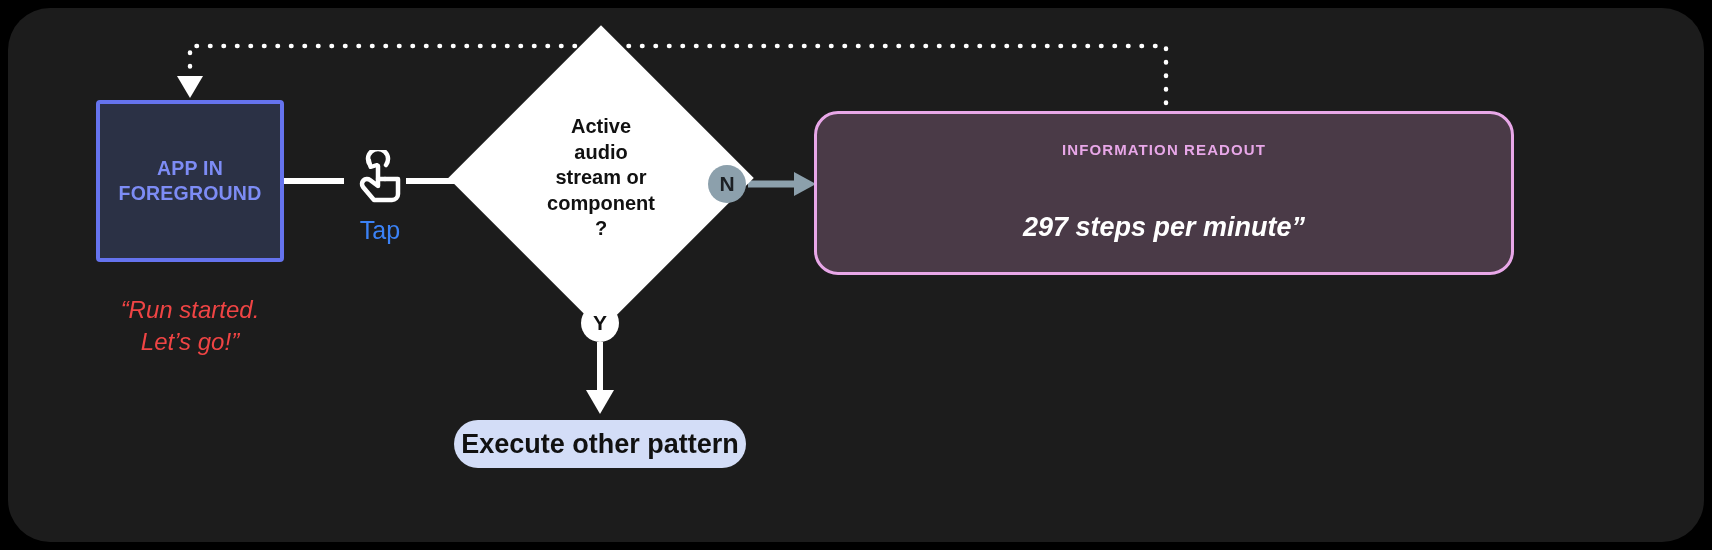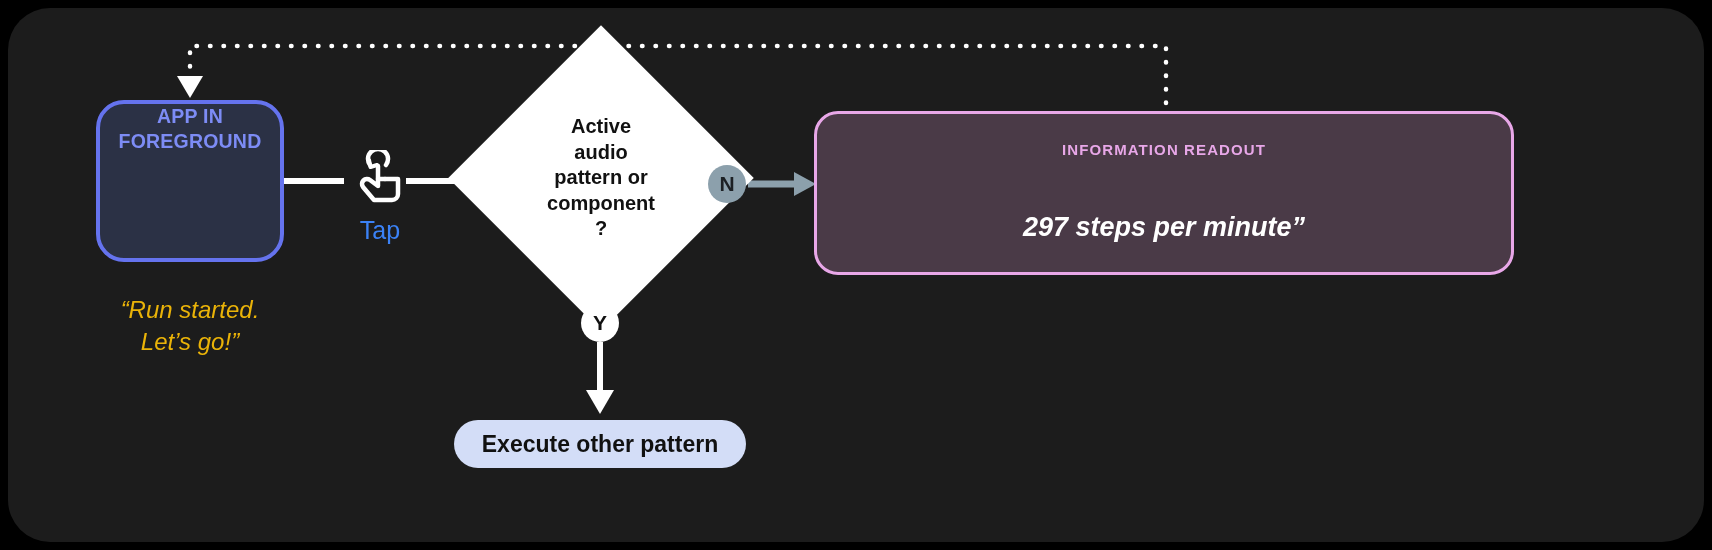--- a/index.html
+++ b/index.html
@@ -27,39 +27,39 @@
 
   
   #app-node {
     left: 88px;
     top: 92px;
     width: 188px;
     height: 162px;
     box-sizing: border-box;
     background: #2b3145;
     border: 4px solid #6573ee;
-    border-radius: 28px;
-    display: flex;
-    align-items: flex-start;
+    border-radius: 4px;
+    display: flex;
+    align-items: center;
     justify-content: center;
   }
   #app-node .label {
     color: #7d8cf5;
     font-size: 19.5px;
     font-weight: bold;
     line-height: 1.3;
     text-align: center;
     letter-spacing: 0.2px;
   }
   #app-caption {
     left: 62px;
     top: 286px;
     width: 240px;
     text-align: center;
-    color: #eab308;
+    color: #ef4444;
     font-size: 24px;
     font-style: italic;
     line-height: 1.32;
   }
 
   
   #tap-group {
     left: 330px;
     top: 142px;
     width: 84px;
@@ -130,21 +130,21 @@
     left: 446px;
     top: 412px;
     width: 292px;
     height: 48px;
     background: #d3ddf7;
     border-radius: 24px;
     display: flex;
     align-items: center;
     justify-content: center;
     color: #111111;
-    font-size: 23px;
+    font-size: 27px;
     font-weight: bold;
   }
 
   
   #readout-node {
     left: 806px;
     top: 103px;
     width: 700px;
     height: 164px;
     box-sizing: border-box;
@@ -226,21 +226,21 @@
       <line x1="26" y1="29" x2="33" y2="29" stroke="#ffffff" stroke-width="4.5" stroke-linecap="round"></line>
     </svg>
     <div id="tap-label">Tap</div>
   </div>
 
   <div class="abs" id="decision-node">
     <div class="diamond"></div>
     <div id="decision-label">
       <span>Active</span><br>
       <span>audio</span><br>
-      <span>pattern or</span><br>
+      <span>stream or</span><br>
       <span>component</span><br>
       <span>?</span>
     </div>
   </div>
 
   <div class="abs badge" id="badge-n">N</div>
   <div class="abs badge" id="badge-y">Y</div>
 
   <div class="abs" id="execute-pill">
     <span>Execute other pattern</span>

